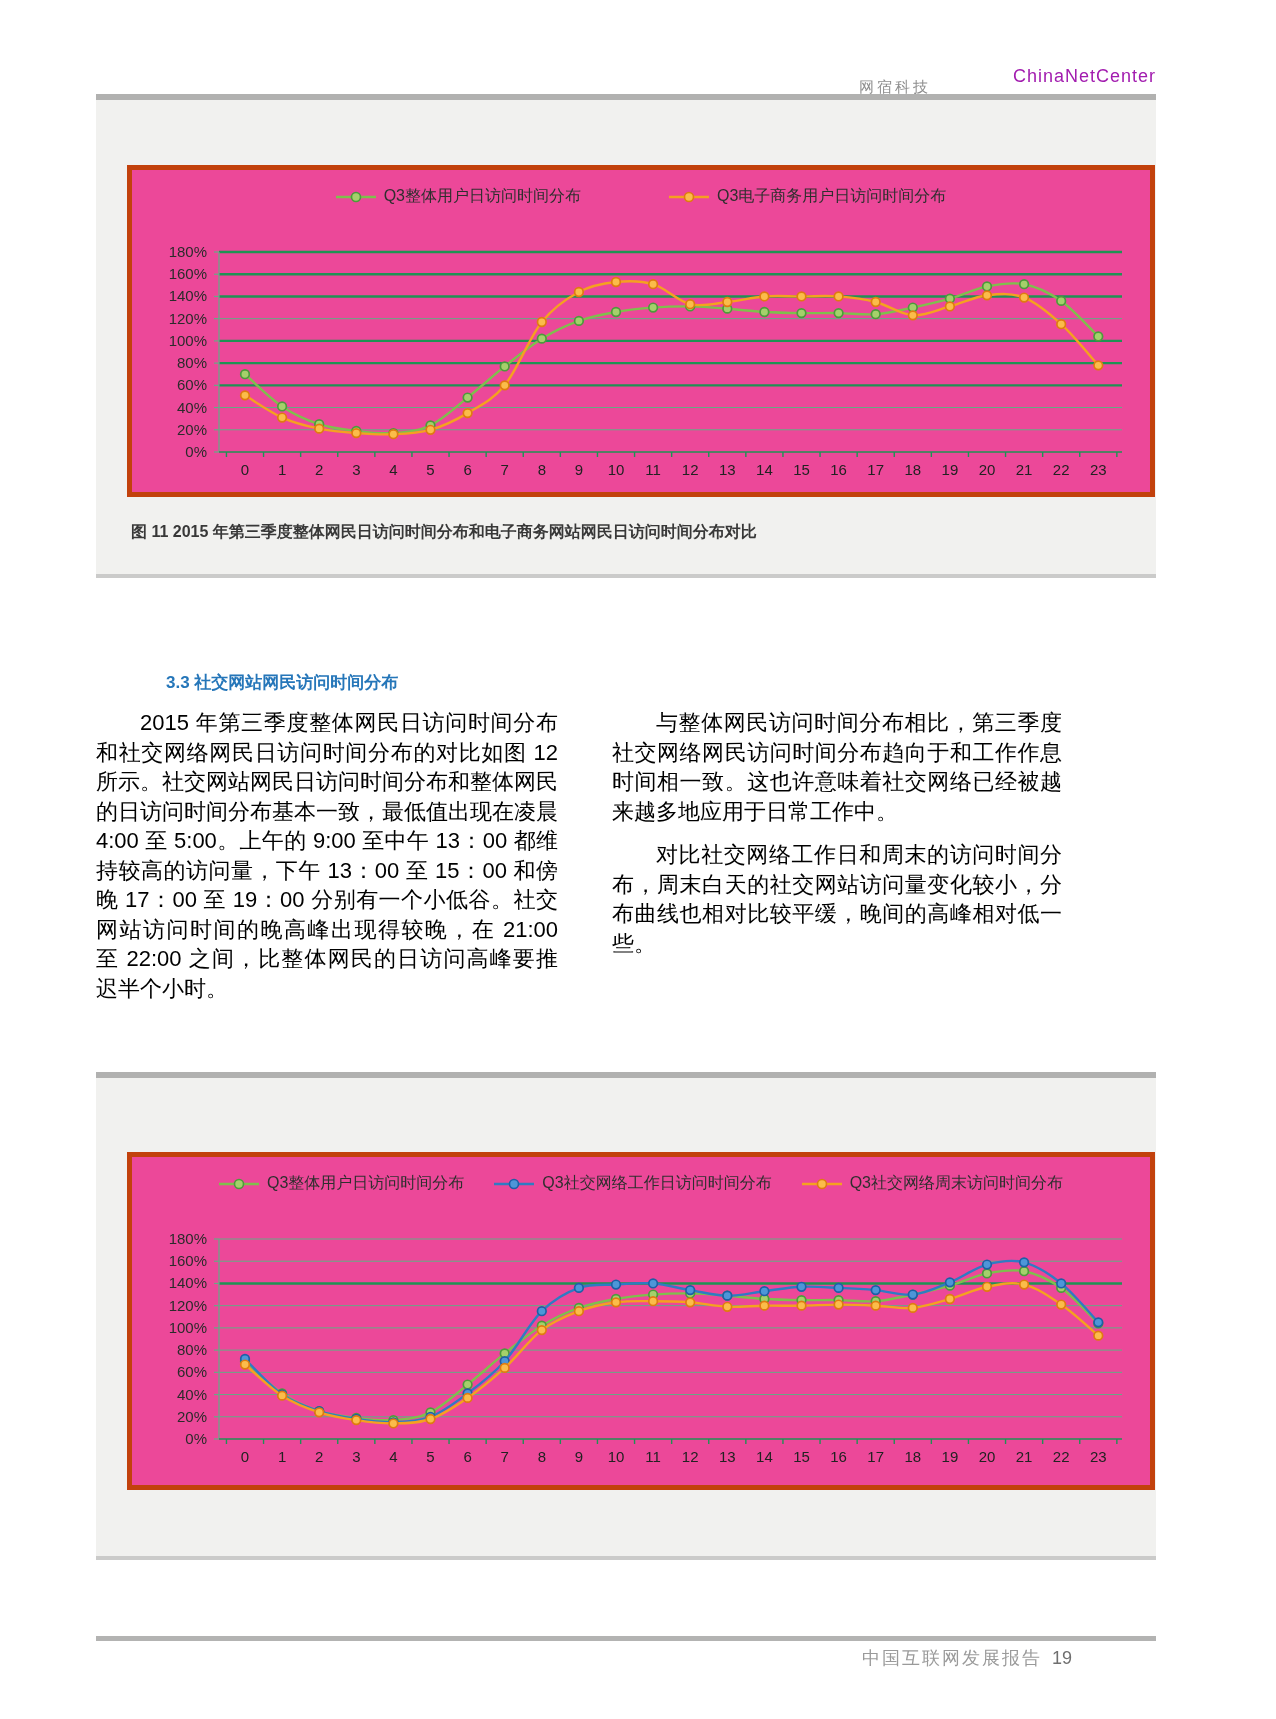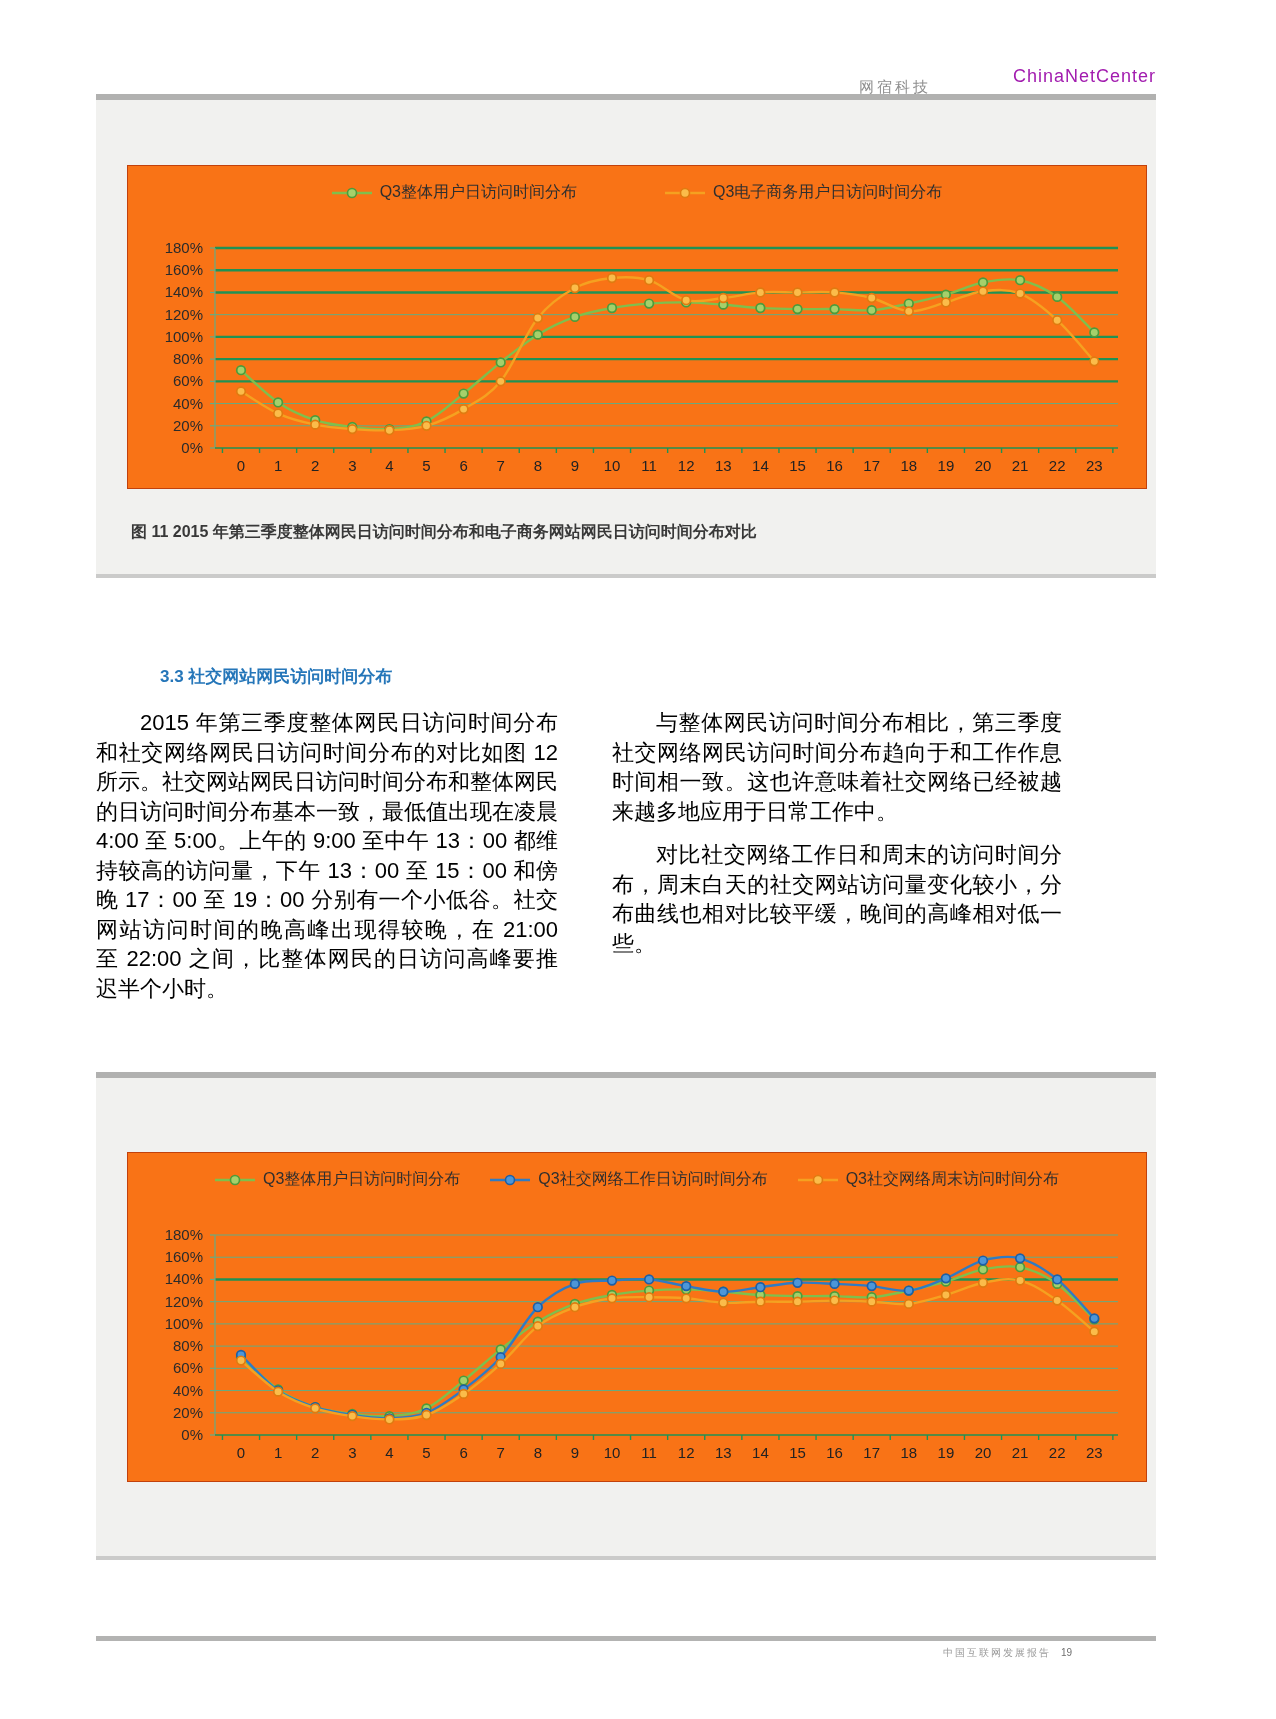--- a/index.html
+++ b/index.html
@@ -8,43 +8,43 @@
   
   .header{position:absolute;top:66px;left:96px;width:1060px;height:26px;}
   .brand-cn{position:absolute;right:225px;top:12px;font-size:15px;letter-spacing:3px;color:#8d8d8d;}
   .brand-en{position:absolute;right:0;top:0;font-size:18px;color:#a21caf;letter-spacing:1px;}
   
   .panel{position:absolute;left:96px;width:1060px;background:#f1f1ef;border-bottom:4px solid #cbcbca;}
   .panel .panel-topbar{position:absolute;top:0;left:0;width:100%;height:6px;background:#b1b1b0;}
   .panel-1{top:94px;height:480px;}
   .panel-2{top:1072px;height:484px;}
   
-  .chart-box{position:absolute;left:31px;width:1018px;background:#f97316;border:1px solid #c2410c;}
+  .chart-box{position:absolute;left:31px;width:1018px;background:#ec4899;border:5px solid #c2410c;}
   .panel-1 .chart-box{top:71px;height:322px;}
   .panel-2 .chart-box{top:80px;height:328px;}
   .legend{position:absolute;top:16px;left:0;width:100%;display:flex;justify-content:center;align-items:center;}
   .chart-box[data-chart="0"] .legend{gap:88px;}
   .chart-box[data-chart="1"] .legend{gap:30px;}
   .legend-item{display:flex;align-items:center;gap:8px;}
   .legend-label{font-size:16px;color:#2f2f2f;}
   .chart-svg{position:absolute;left:0;top:52px;}
   .caption{position:absolute;left:31px;margin:4px;font-size:16px;font-weight:bold;color:#383838;}
   .panel-1 .caption{top:424px;}
   .panel-2 .caption{top:438px;}
   
-  .section-heading{position:absolute;left:155px;top:660px;margin:5px;font-size:17px;font-weight:bold;color:#2576b9;}
+  .section-heading{position:absolute;left:155px;top:660px;margin:11px;font-size:17px;font-weight:bold;color:#2576b9;}
   .cols{position:absolute;top:708px;left:96px;width:966px;}
   .col{position:absolute;top:0;}
   .col-left{left:0;width:462px;}
   .col-right{left:516px;width:450px;}
   .cols p{margin:0 0 14px 0;font-size:22px;line-height:29.5px;text-align:justify;
           text-indent:2em;color:#000000;font-family:Liberation Sans, sans-serif;}
   
   .footer-bar{position:absolute;left:96px;top:1636px;width:1060px;height:5px;background:#b3b3b2;}
-  .footer-text{position:absolute;left:96px;top:1646px;width:976px;text-align:right;font-size:10px;color:#9a9a9a;letter-spacing:2px;}
+  .footer-text{position:absolute;left:96px;top:1646px;width:976px;text-align:right;font-size:18px;color:#9a9a9a;letter-spacing:2px;}
   .footer-text .page-num{color:#6f6f6f;margin-left:10px;letter-spacing:0;}
   
   .tick-label{font-family:"Liberation Sans","DejaVu Sans",sans-serif;}
 </style>
 </head>
 <body>
 
 <div class="page">
 
   <div class="header">

